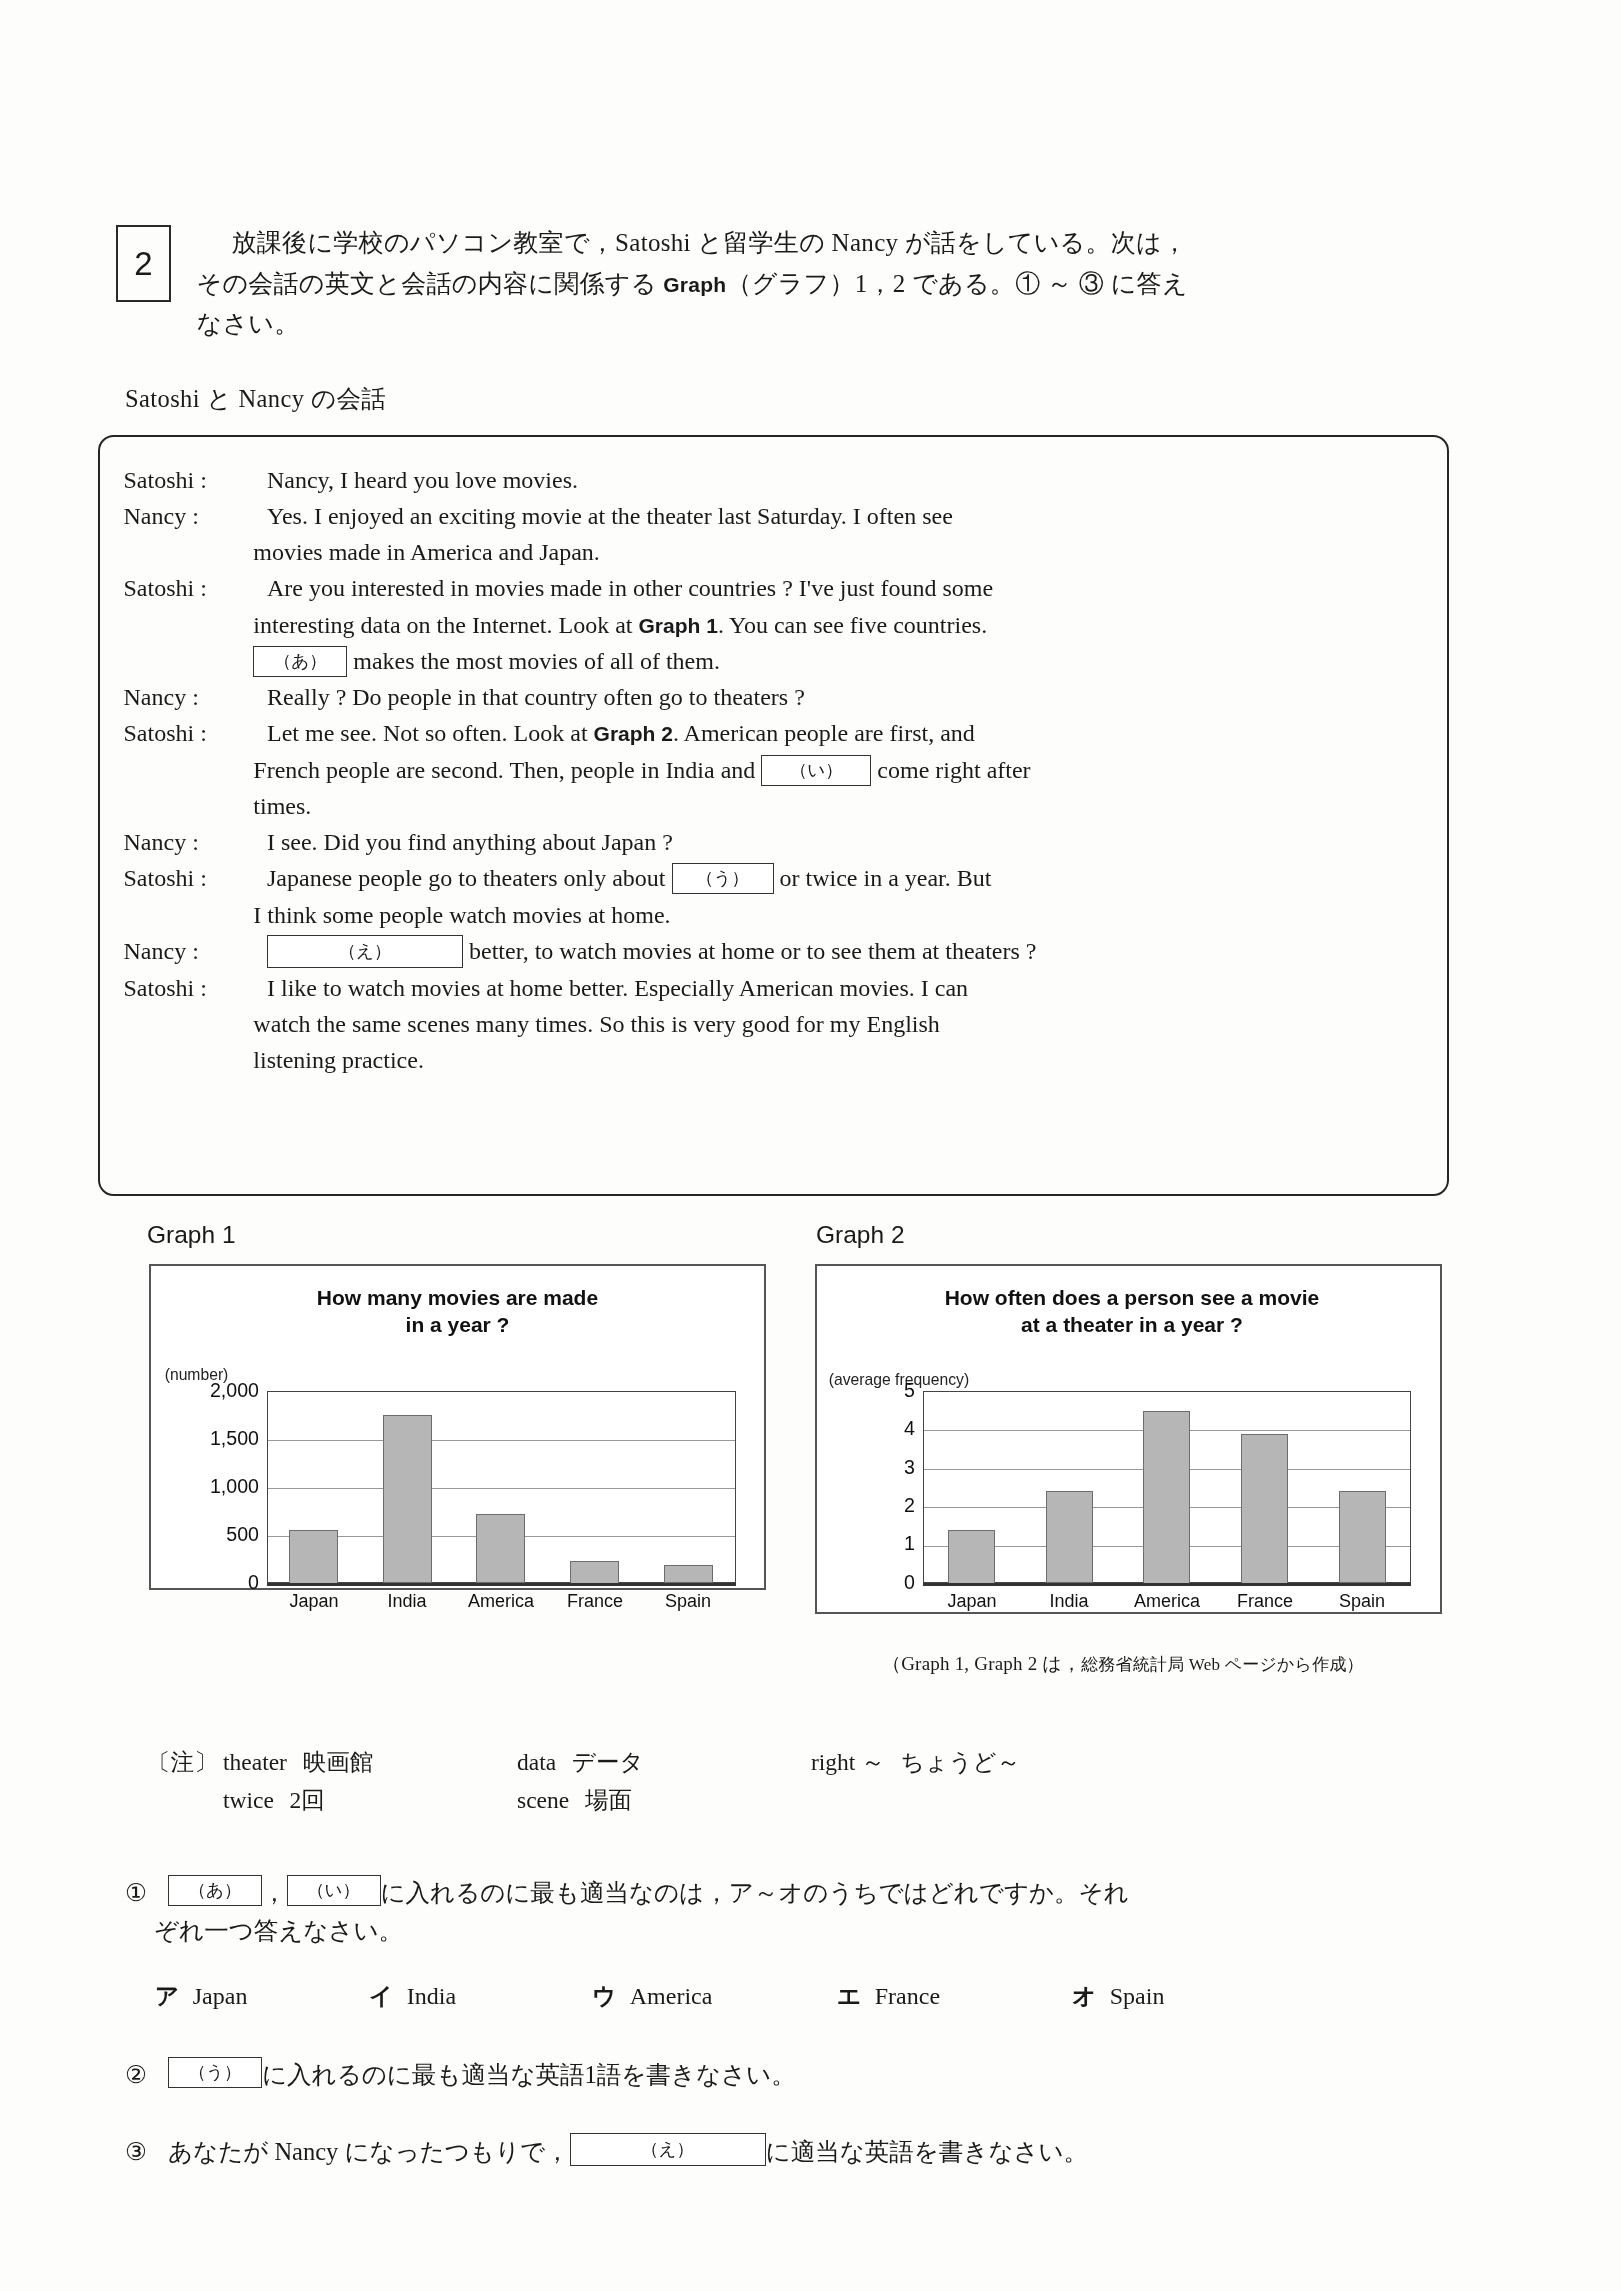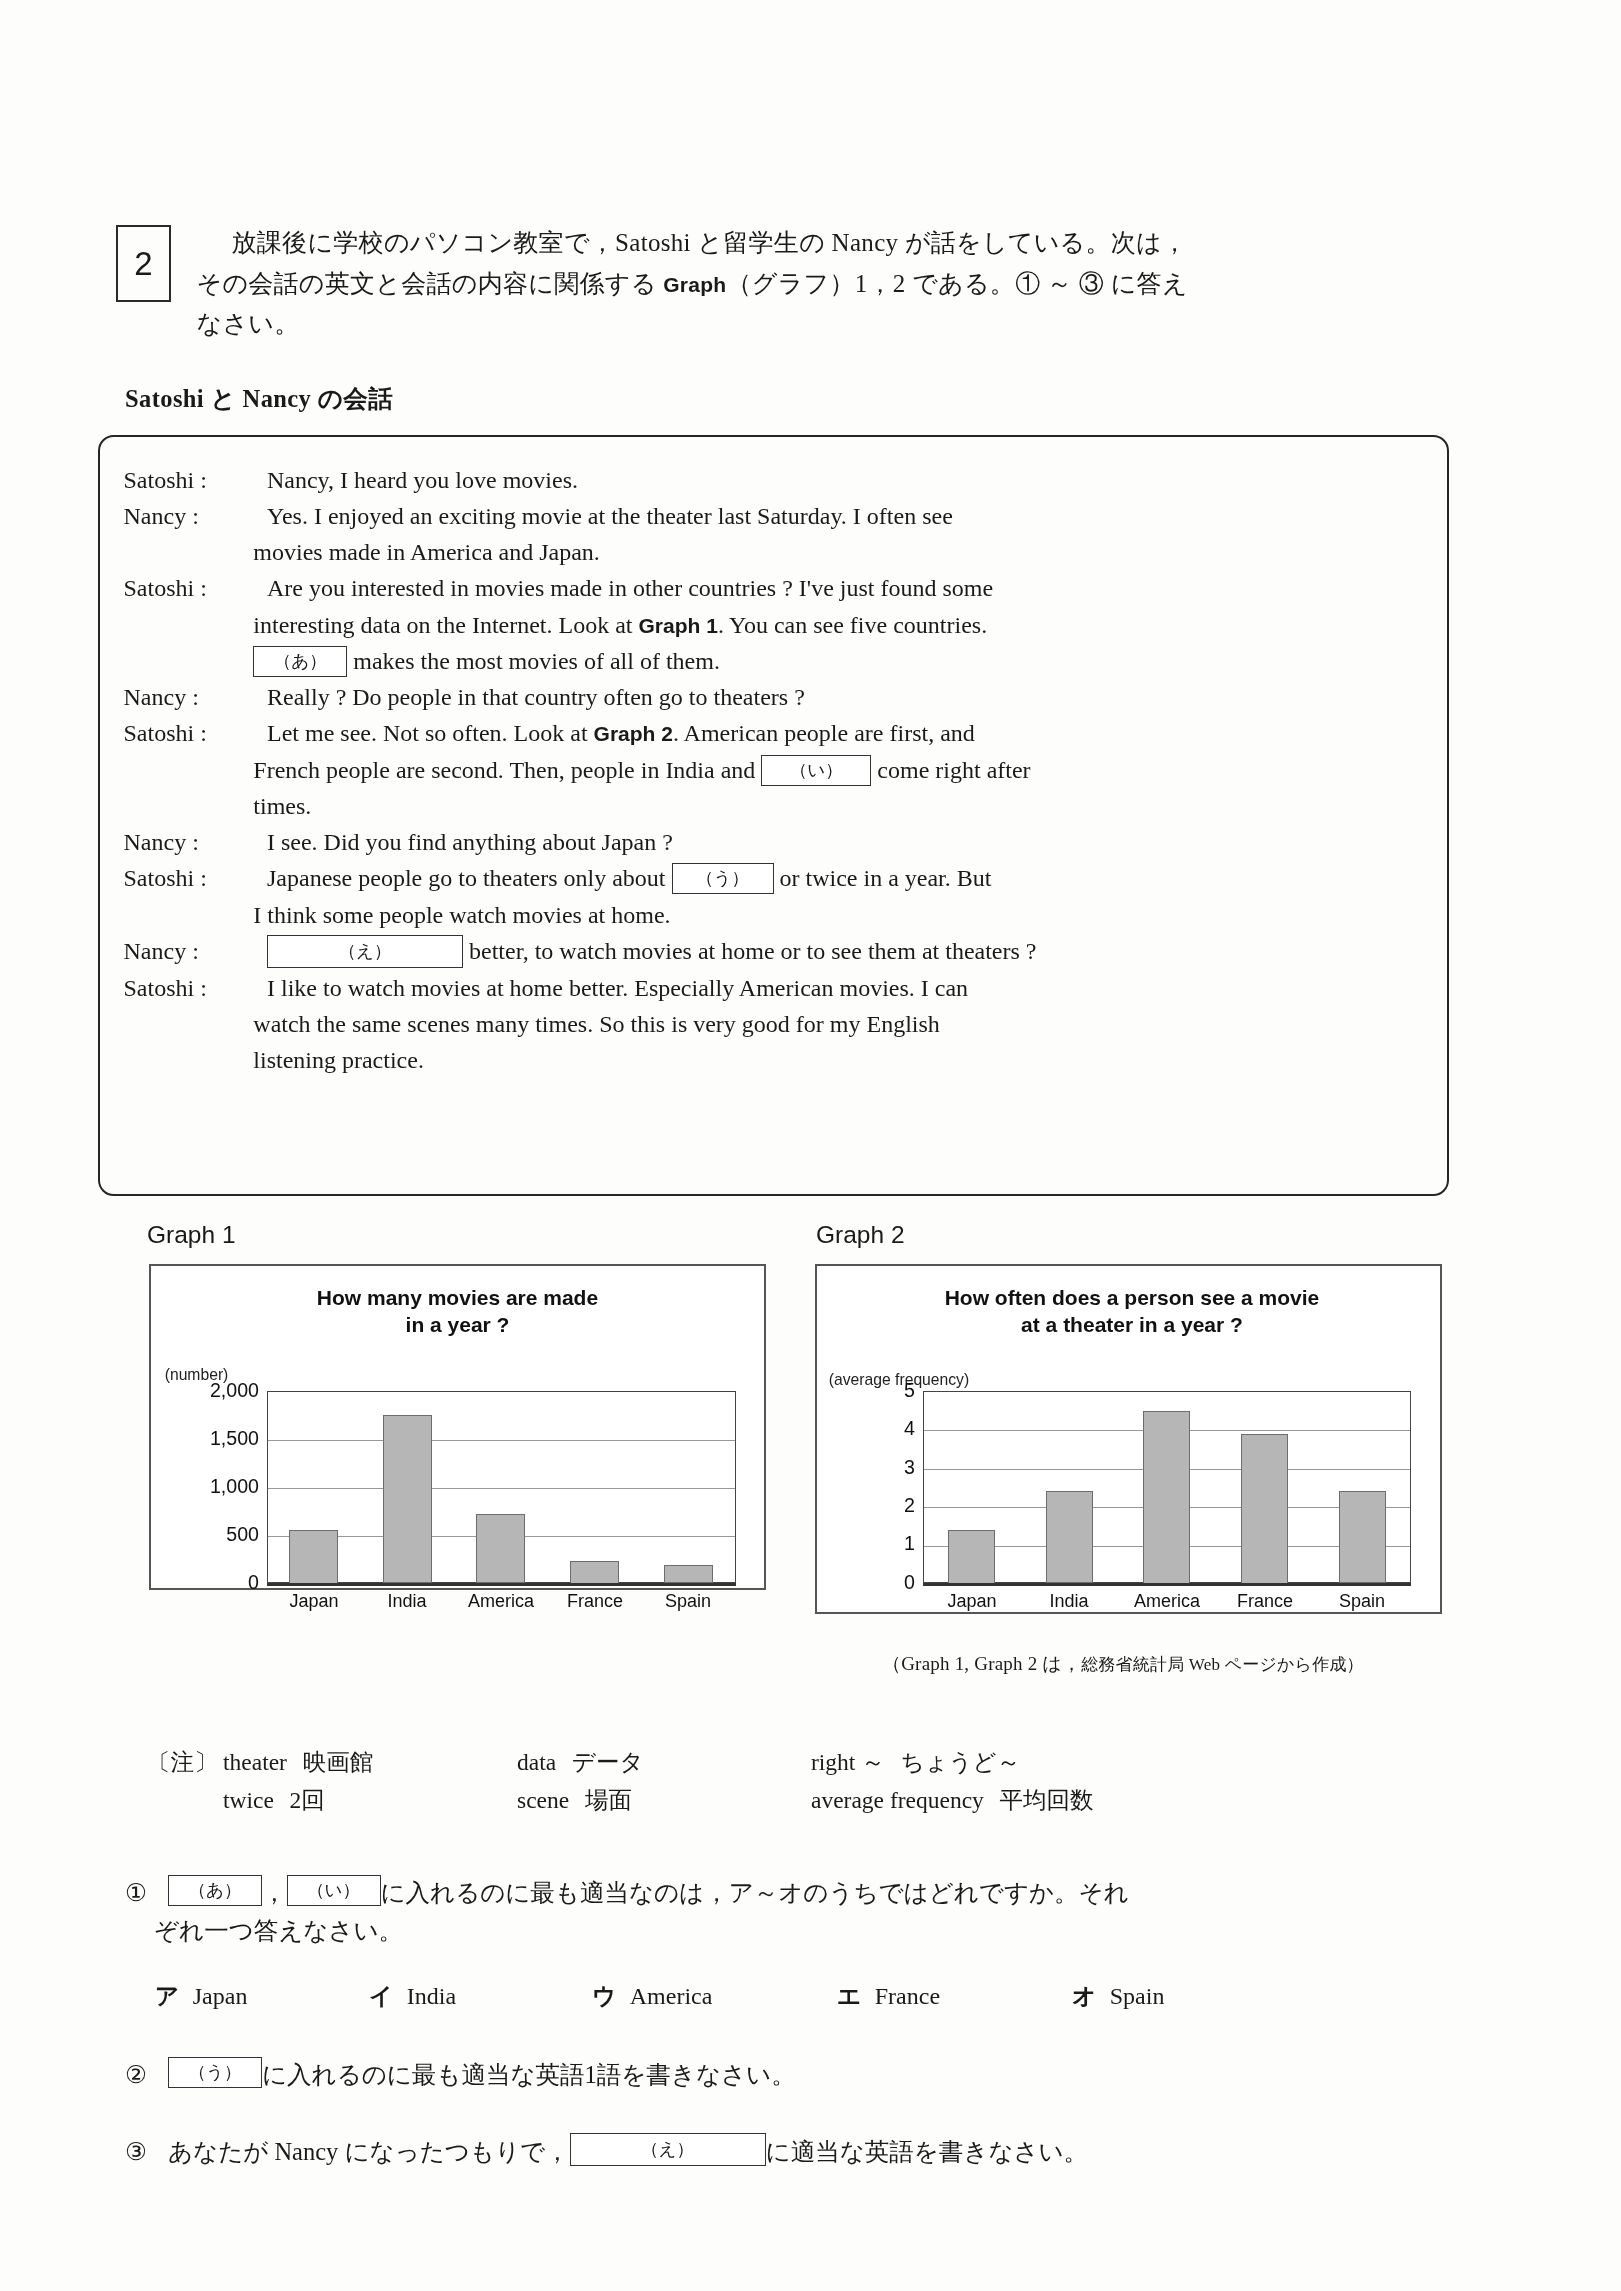--- a/index.html
+++ b/index.html
@@ -54,21 +54,20 @@
   .qhead-text .ind { display: inline-block; width: 35px; }
   .gbold { font-family: "Liberation Sans", sans-serif; font-weight: bold; font-size: 21px; }
 
   
   .conv-label {
     position: absolute;
     left: 125px;
     top: 382px;
     font-size: 24.5px;
     letter-spacing: 0.4px;
-    font-weight: bold;
   }
 
   
   .dialogue-box {
     position: absolute;
     left: 98px;
     top: 435px;
     width: 1351px;
     height: 761px;
     border: 2.5px solid #262626;
@@ -399,21 +398,20 @@
       <div class="notes-row">
         <div class="notes-head">〔注〕</div>
         <div class="nc1"><span>theater</span><span class="nsp"></span><span>映画館</span></div>
         <div class="nc2"><span>data</span><span class="nsp"></span><span>データ</span></div>
         <div class="nc3"><span>right ～</span><span class="nsp"></span><span>ちょうど～</span></div>
       </div>
       <div class="notes-row">
         <div class="notes-head"></div>
         <div class="nc1"><span>twice</span><span class="nsp"></span><span>2回</span></div>
         <div class="nc2"><span>scene</span><span class="nsp"></span><span>場面</span></div>
-        <div class="nc3"><span>average frequency</span><span class="nsp"></span><span>平均回数</span></div>
       </div>
     </div>
 
   <div class="qsec" id="q1">
     <span class="inline-mid">
       <span class="qmark">①</span>
         <span class="blank b-a">（あ）</span>
         <span>，</span>
         <span class="blank b-a">（い）</span>
         <span>に入れるのに最も適当なのは，ア～オのうちではどれですか。それ</span>

